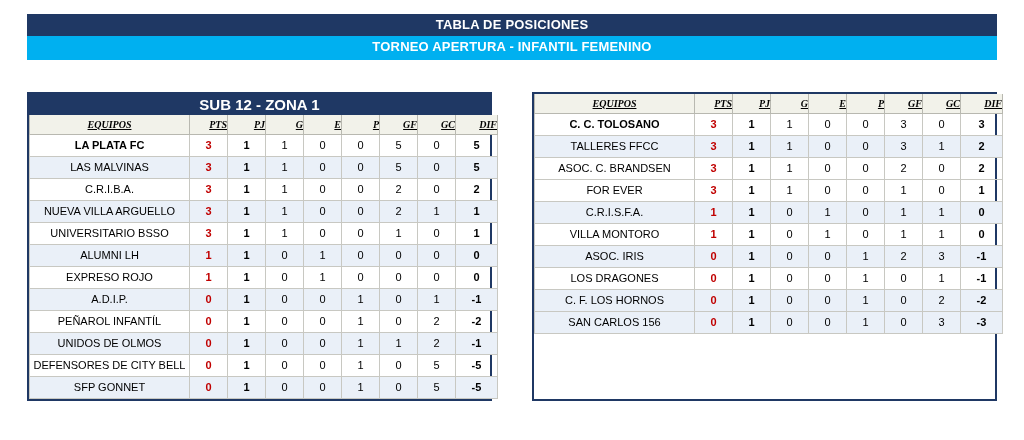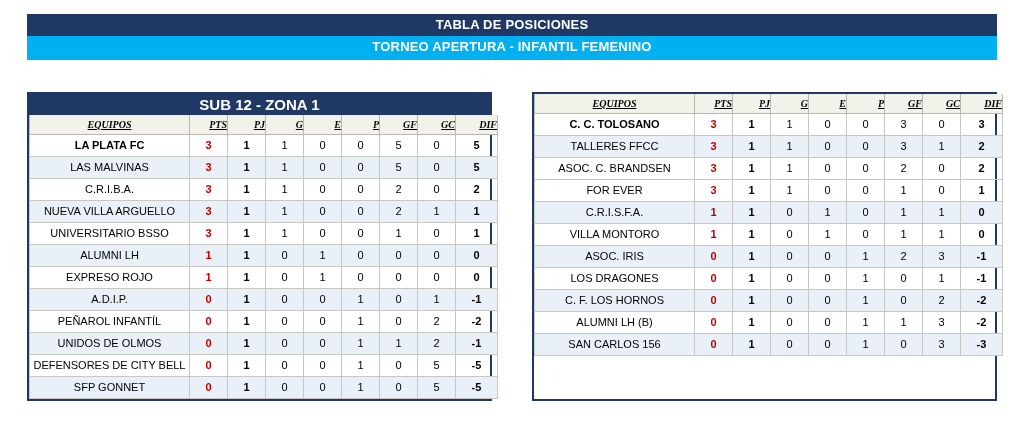--- a/index.html
+++ b/index.html
@@ -428,31 +428,20 @@
               <td class="team">C. F. LOS HORNOS</td>
               <td class="pts">0</td>
               <td class="pj">1</td>
               <td class="g">0</td>
               <td class="e">0</td>
               <td class="p">1</td>
               <td class="gf">0</td>
               <td class="gc">2</td>
               <td class="dif">-2</td>
             </tr>
-            <tr>
-              <td class="team">ALUMNI LH (B)</td>
-              <td class="pts">0</td>
-              <td class="pj">1</td>
-              <td class="g">0</td>
-              <td class="e">0</td>
-              <td class="p">1</td>
-              <td class="gf">1</td>
-              <td class="gc">3</td>
-              <td class="dif">-2</td>
-            </tr>
             <tr class="alt">
               <td class="team">SAN CARLOS 156</td>
               <td class="pts">0</td>
               <td class="pj">1</td>
               <td class="g">0</td>
               <td class="e">0</td>
               <td class="p">1</td>
               <td class="gf">0</td>
               <td class="gc">3</td>
               <td class="dif">-3</td>

